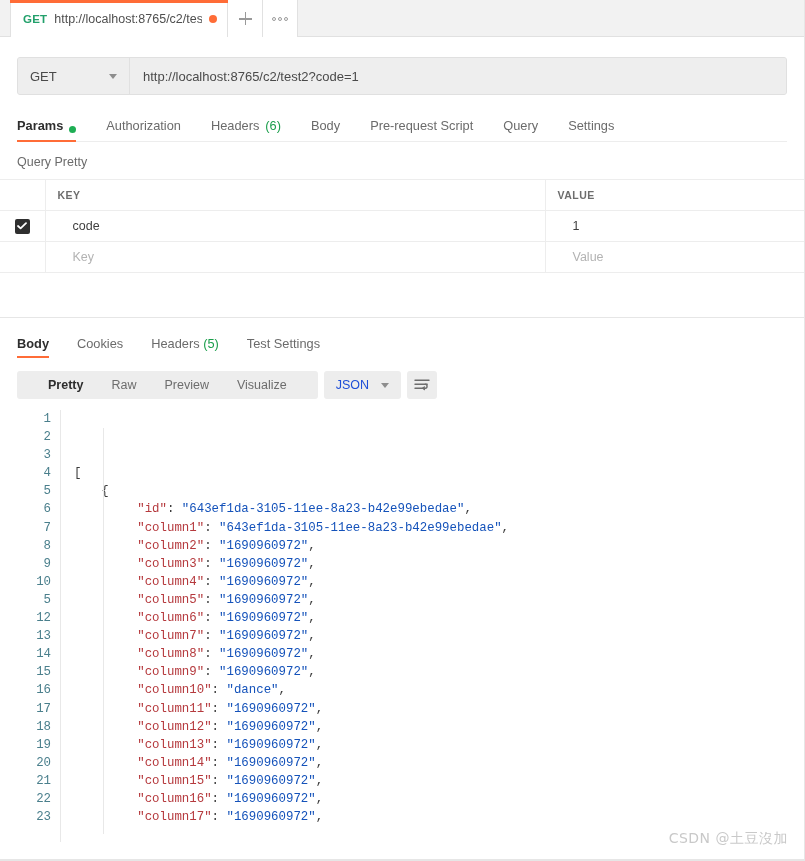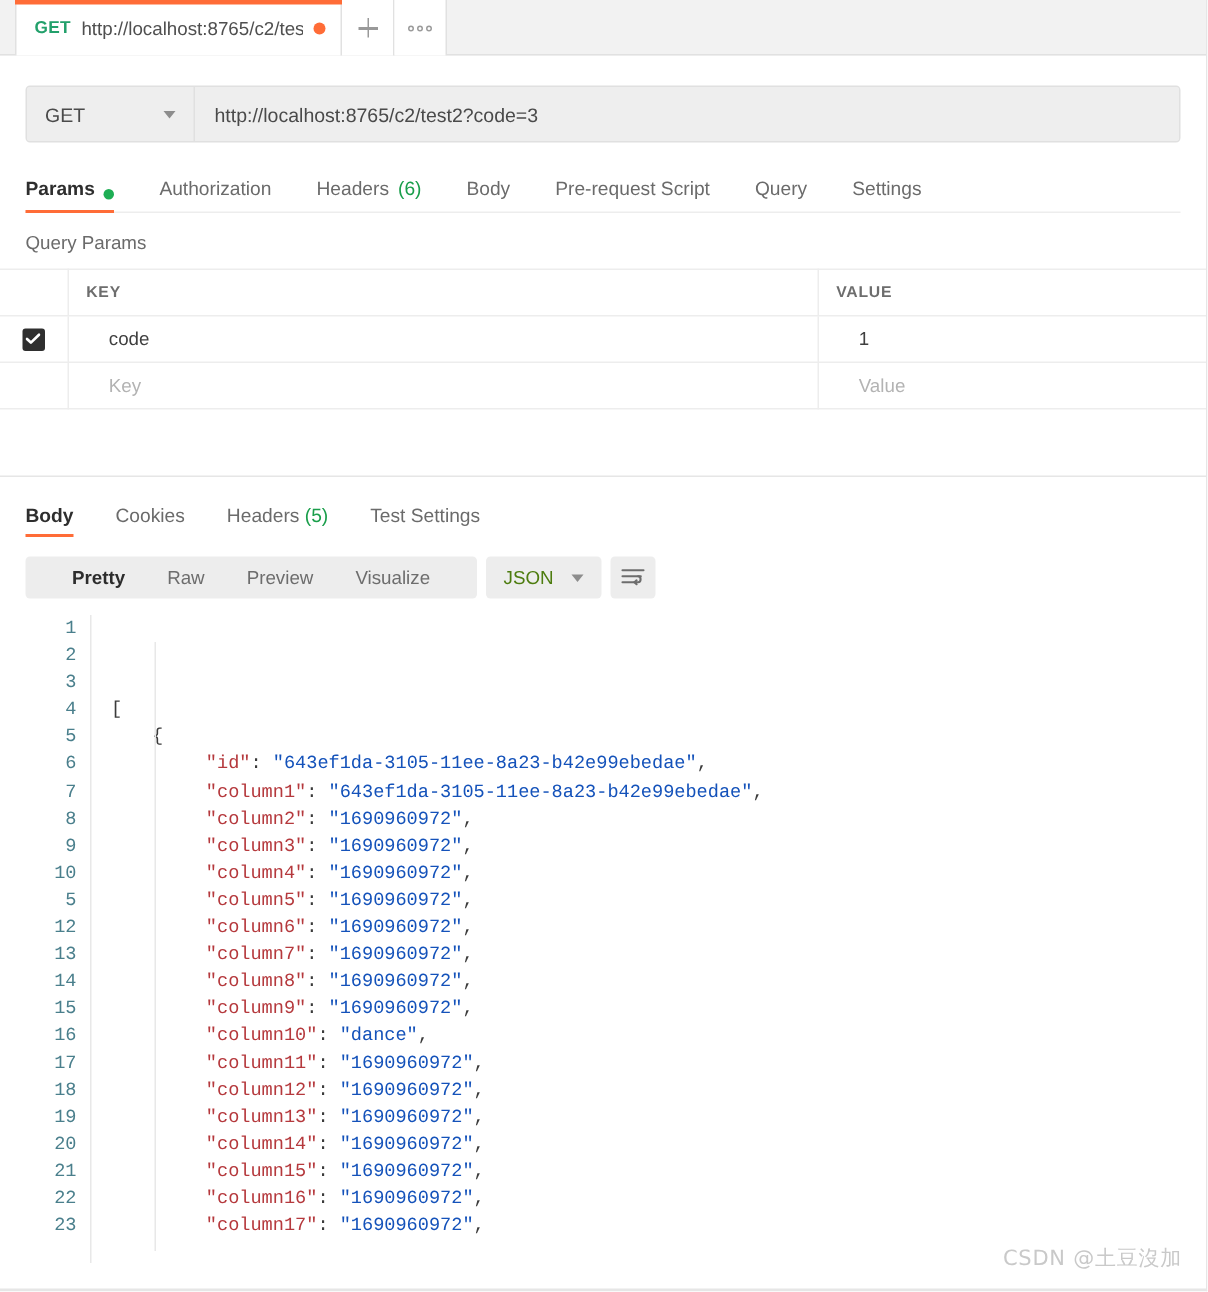--- a/index.html
+++ b/index.html
@@ -295,21 +295,21 @@
   .seg-item.active { color: #2d2d2d; font-weight: bold; }
   .fmt-select {
     display: flex;
     align-items: center;
     gap: 12px;
     height: 28px;
     padding: 0 12px;
     background: #ededed;
     border-radius: 3px;
     font-size: 12.5px;
-    color: #4d7c0f;
+    color: #1d4ed8;
     cursor: pointer;
   }
   .wrap-btn {
     display: flex;
     align-items: center;
     justify-content: center;
     width: 30px; height: 28px;
     background: #ededed;
     border-radius: 3px;
     cursor: pointer;
@@ -394,21 +394,21 @@
         </span>
     </div>
   </div>
 
 
   <div class="urlbar">
     <div class="method-select">
       <span>GET</span>
       <span class="caret"></span>
     </div>
-    <div class="url-input">http://localhost:8765/c2/test2?code=3</div>
+    <div class="url-input">http://localhost:8765/c2/test2?code=1</div>
   </div>
 
   <div class="req-tabs">
     <div class="rtab active">
       <span>Params</span>
       <span class="green-dot"></span>
     </div>
     <div class="rtab">
       <span>Authorization</span>
     </div>
@@ -423,21 +423,21 @@
       <span>Pre-request Script</span>
     </div>
     <div class="rtab">
       <span>Query</span>
     </div>
     <div class="rtab">
       <span>Settings</span>
     </div>
   </div>
 
-  <div class="section-label">Query Params</div>
+  <div class="section-label">Query Pretty</div>
 
   <table class="params-table">
     <colgroup>
       <col class="col-check">
         <col class="col-key">
         <col class="col-value">
     </colgroup>
     <thead>
       <tr>
         <th></th>

